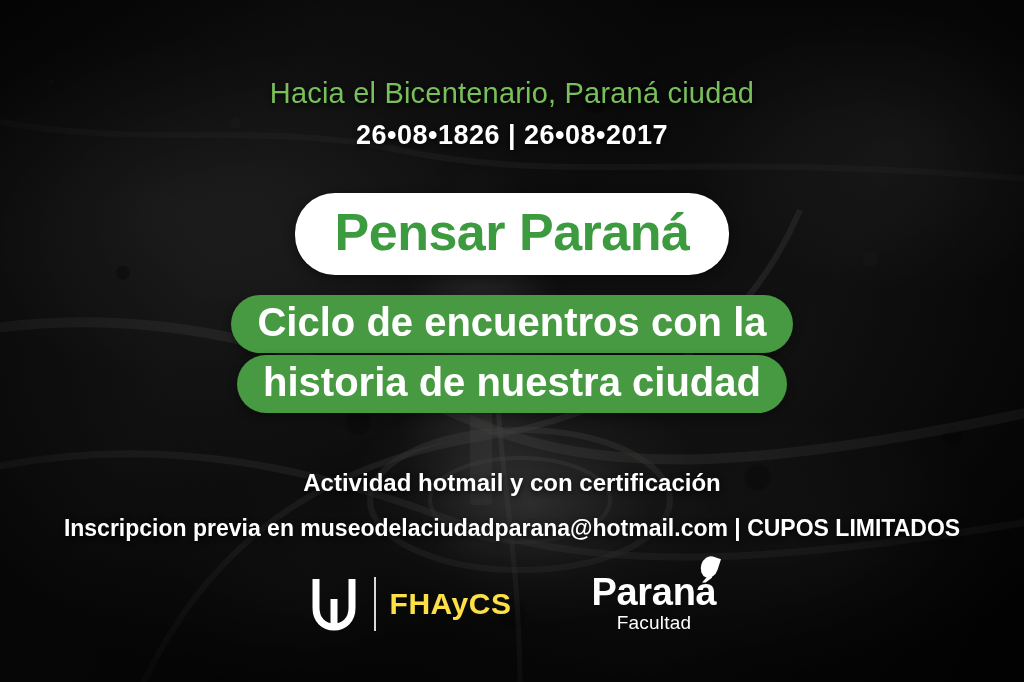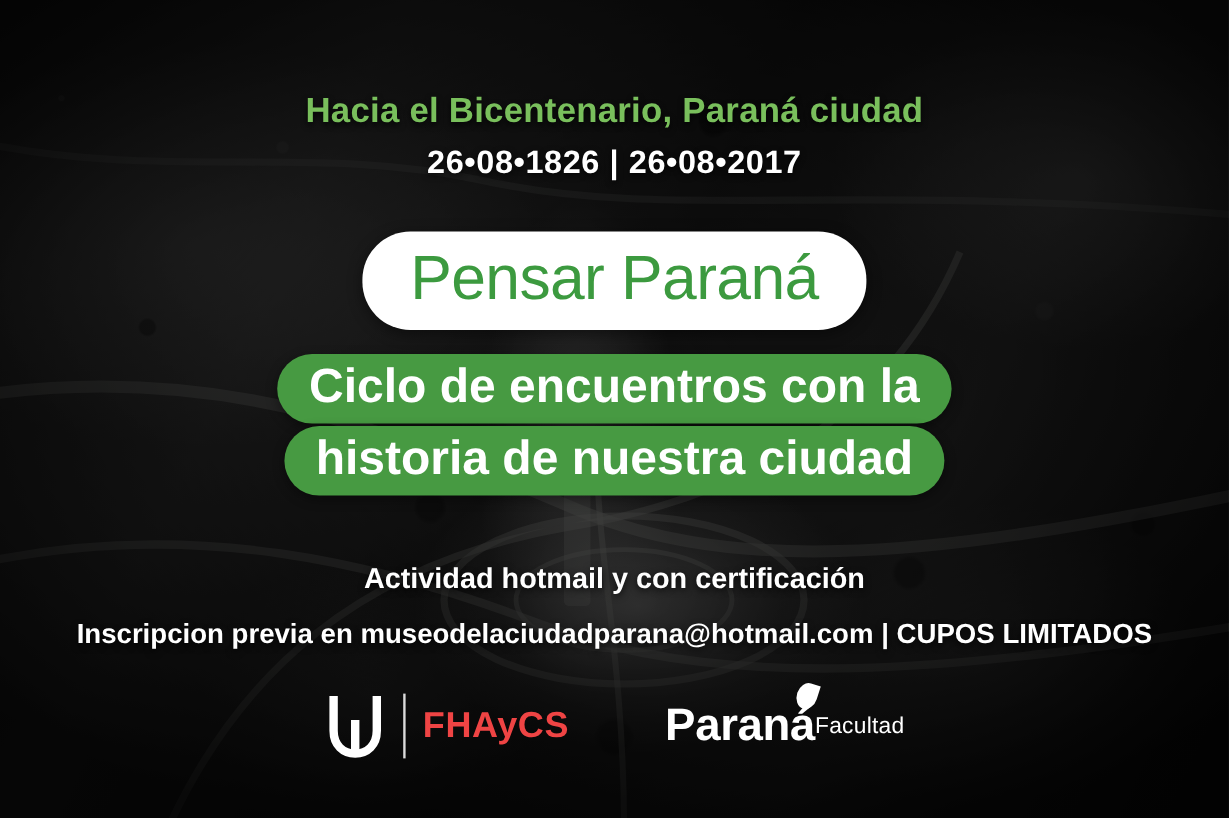--- a/index.html
+++ b/index.html
@@ -80,42 +80,42 @@
     height: 100%;
     display: flex;
     flex-direction: column;
     align-items: center;
   }
 
   .kicker {
     margin-top: 78px;
     color: #79bf5c;
     font-size: 29px;
-    font-weight: bold;
+    font-weight: normal;
     letter-spacing: .2px;
     text-align: center;
     text-shadow: 0 2px 5px rgba(0,0,0,.75);
     line-height: 1.1;
   }
   .dates {
     margin-top: 10px;
     color: #ffffff;
     font-size: 27px;
     font-weight: bold;
     letter-spacing: .5px;
     text-align: center;
     text-shadow: 0 2px 5px rgba(0,0,0,.75);
   }
 
   .title-pill {
     margin-top: 42px;
     background: #ffffff;
     color: #3c9a3f;
     font-size: 52px;
-    font-weight: normal;
+    font-weight: bold;
     line-height: 1;
     padding: 13px 40px 17px 40px;
     border-radius: 40px;
     letter-spacing: -0.5px;
     box-shadow: 0 3px 12px rgba(0,0,0,.45);
   }
 
   .subtitle-wrap {
     margin-top: 20px;
     display: flex;
@@ -176,34 +176,34 @@
     justify-content: center;
     border-left: 2px solid rgba(255,255,255,.85);
     padding-left: 14px;
     height: 54px;
   }
   .fhaycs-name {
     font-size: 30px;
     font-weight: bold;
     letter-spacing: .5px;
     line-height: 1;
-    color: #ef4444;
+    color: #fde047;
   }
   .fhaycs-sub {
     margin-top: 6px;
     font-size: 11px;
     line-height: 1.25;
     color: #f2f2f2;
   }
 
   .logo-parana {
     position: relative;
     color: #fff;
     display: flex;
-    flex-direction: row;
+    flex-direction: column;
     align-items: flex-start;
   }
   .parana-word {
     position: relative;
     font-size: 38px;
     font-weight: bold;
     line-height: 1;
     letter-spacing: -.3px;
   }
   .parana-sub {

